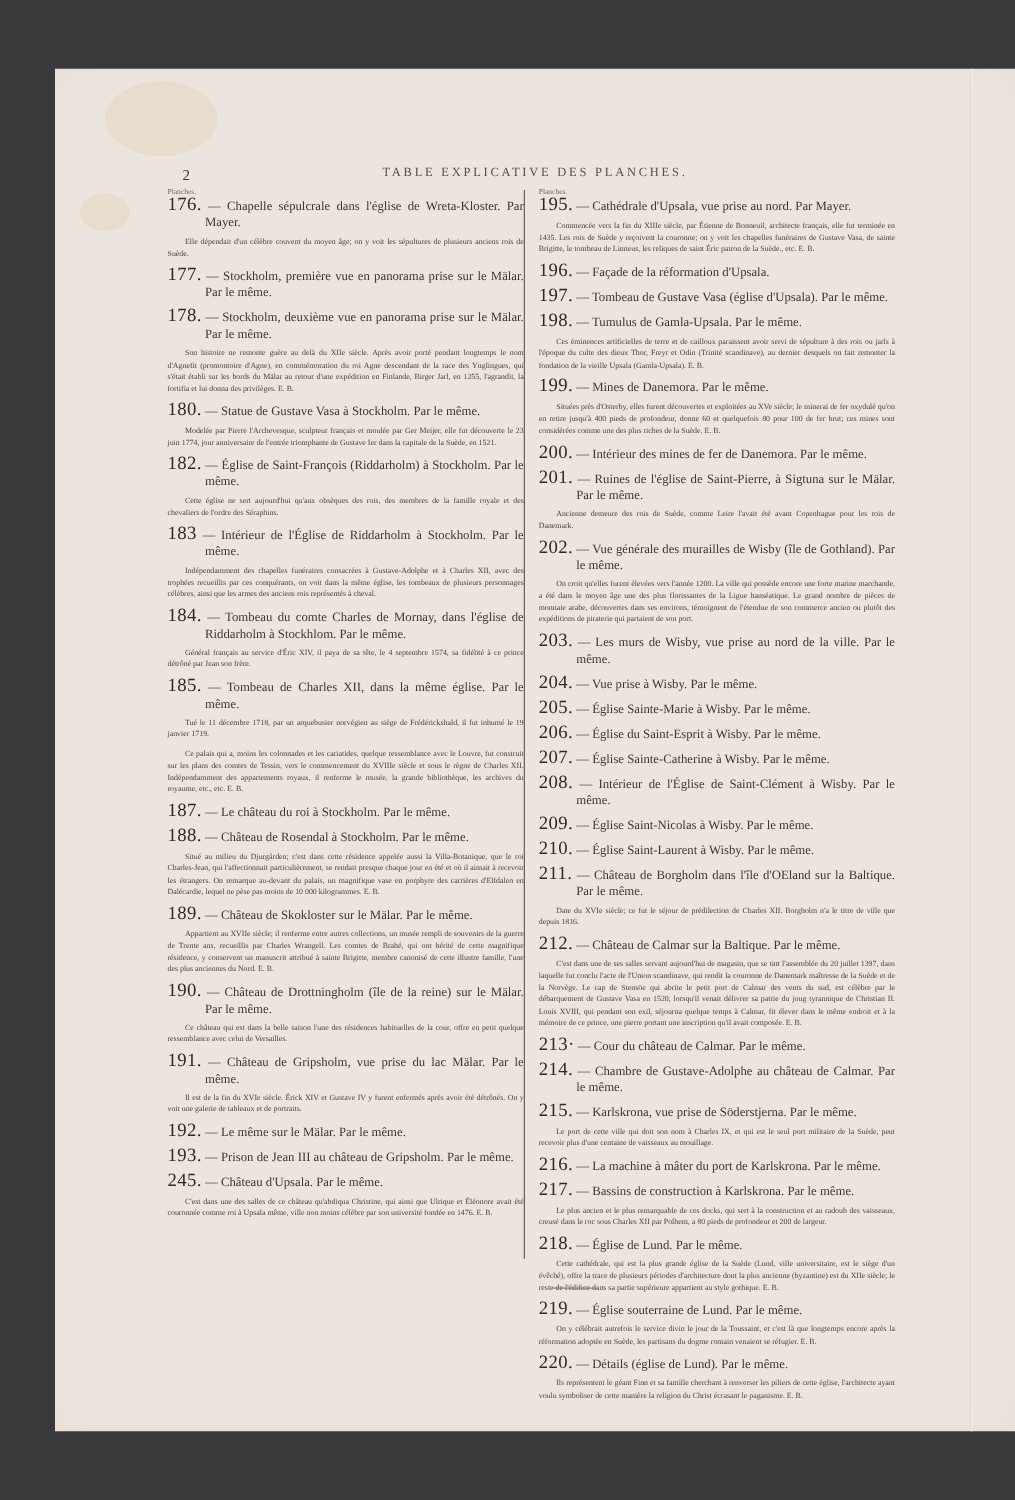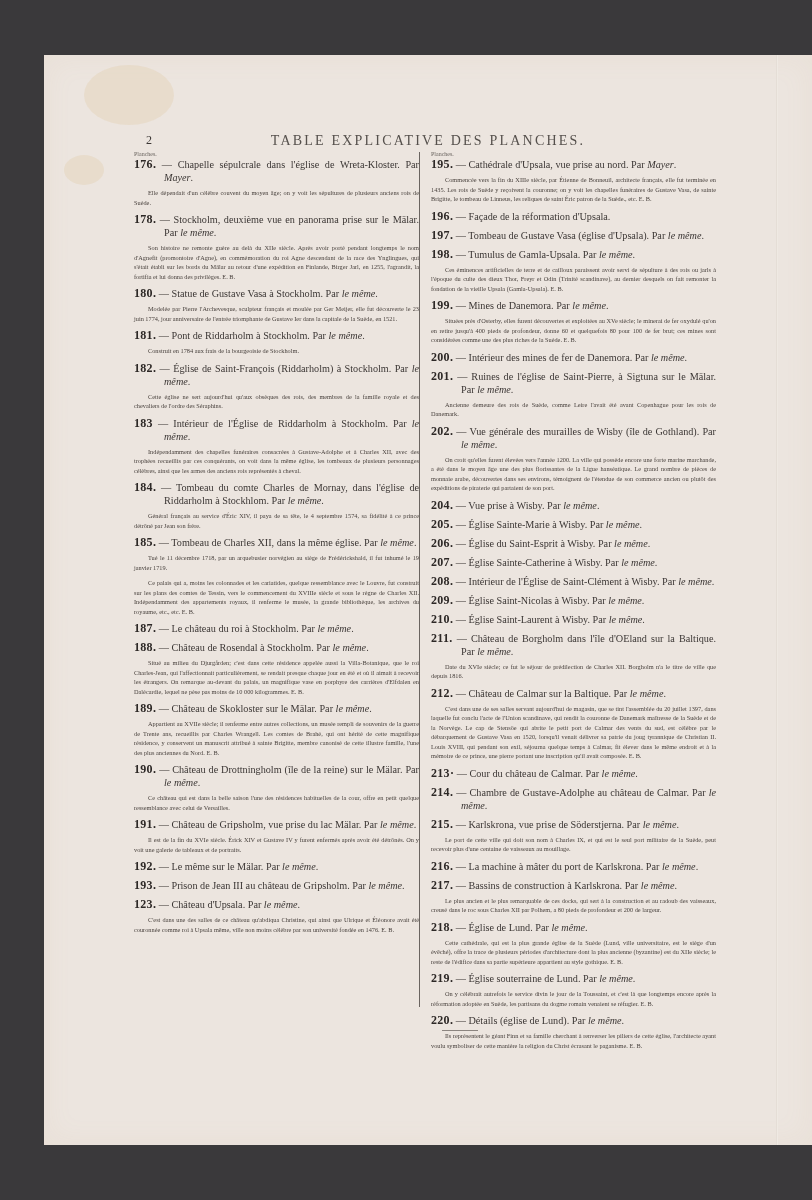--- a/index.html
+++ b/index.html
@@ -18,38 +18,38 @@
   .fold {
     position:absolute; left:732px; top:0; width:2px; height:100%;
     background:linear-gradient(to right, #e0d8d0, #f4efe9);
   }
   .stain { position:absolute; border-radius:50%; background:rgba(214,182,120,0.18); }
   .page-num {
     position:absolute; left:102px; top:78px; font-size:12px; letter-spacing:1px;
   }
   .running-head {
     position:absolute; left:0; width:100%; top:78px; text-align:center;
-    font-size:14px; letter-spacing:2.2px; color:#55504c;
+    font-size:10px; letter-spacing:2.2px; color:#55504c;
   }
   .col {
     position:absolute; top:96px; width:285px;
   }
   .col.left { left:90px; }
   .col.right { left:387px; }
   .divider {
     position:absolute; left:375px; top:97px; width:1px; height:855px; background:#6a6460;
   }
   .planches-label { font-size:6px; color:#6b6560; margin-bottom:1px; }
   .entry { margin-bottom:6px; }
   .entry-head {
     font-size:10.2px; line-height:13px;
     padding-left:30px; text-indent:-30px; text-align:justify;
   }
-  .num { font-weight:bold; font-size:12px; letter-spacing:0.3px; color:#2d2826; }
-  .it { font-style:italic; }
+  .num { font-weight:normal; font-size:15px; letter-spacing:0.3px; color:#2d2826; }
+  .it { }
   .note {
     font-size:6.3px; line-height:9.5px; text-align:justify;
     padding-left:0; text-indent:14px; margin-top:4px; margin-left:0; color:#463f3b;
   }
   .bottom-rule {
     position:absolute; left:398px; top:975px; width:36px; height:1px; background:#8c8580;
   }
 </style>
 </head>
 <body>
@@ -65,32 +65,32 @@
   <div class="divider"></div>
 
   <div class="col left">
     <div class="planches-label">Planches.</div>
     <div id="left-entries">
         <div class="entry">
     <div class="entry-head"><span class="num">176.</span> <span>— Chapelle sépulcrale dans l'église de Wreta-Kloster. Par </span><span class="it">Mayer</span><span>.</span></div>
     <div class="note">Elle dépendait d'un célèbre couvent du moyen âge; on y voit les sépultures de plusieurs anciens rois de Suède.</div>
   </div>
         <div class="entry">
+    <div class="entry-head"><span class="num">177.</span> <span>— Stockholm, première vue en panorama prise sur le Mälar. Par </span><span class="it">le même</span><span>.</span></div>
+
+  </div>
+        <div class="entry">
     <div class="entry-head"><span class="num">178.</span> <span>— Stockholm, deuxième vue en panorama prise sur le Mälar. Par </span><span class="it">le même</span><span>.</span></div>
     <div class="note">Son histoire ne remonte guère au delà du XIIe siècle. Après avoir porté pendant longtemps le nom d'Agnefit (promontoire d'Agne), en commémoration du roi Agne descendant de la race des Ynglingues, qui s'était établi sur les bords du Mälar au retour d'une expédition en Finlande, Birger Jarl, en 1255, l'agrandit, la fortifia et lui donna des privilèges.   E. B.</div>
   </div>
         <div class="entry">
     <div class="entry-head"><span class="num">180.</span> <span>— Statue de Gustave Vasa à Stockholm. Par </span><span class="it">le même</span><span>.</span></div>
     <div class="note">Modelée par Pierre l'Archevesque, sculpteur français et moulée par Ger Meijer, elle fut découverte le 23 juin 1774, jour anniversaire de l'entrée triomphante de Gustave Ier dans la capitale de la Suède, en 1521.</div>
   </div>
         <div class="entry">
-    <div class="entry-head"><span class="num">181.</span> <span>— Pont de Riddarholm à Stockholm. Par </span><span class="it">le même</span><span>.</span></div>
-    <div class="note">Construit en 1784 aux frais de la bourgeoisie de Stockholm.</div>
-  </div>
-        <div class="entry">
     <div class="entry-head"><span class="num">182.</span> <span>— Église de Saint-François (Riddarholm) à Stockholm. Par </span><span class="it">le même</span><span>.</span></div>
     <div class="note">Cette église ne sert aujourd'hui qu'aux obsèques des rois, des membres de la famille royale et des chevaliers de l'ordre des Séraphins.</div>
   </div>
         <div class="entry">
     <div class="entry-head"><span class="num">183</span> <span>— Intérieur de l'Église de Riddarholm à Stockholm. Par </span><span class="it">le même</span><span>.</span></div>
     <div class="note">Indépendamment des chapelles funéraires consacrées à Gustave-Adolphe et à Charles XII, avec des trophées recueillis par ces conquérants, on voit dans la même église, les tombeaux de plusieurs personnages célèbres, ainsi que les armes des anciens rois représentés à cheval.</div>
   </div>
         <div class="entry">
     <div class="entry-head"><span class="num">184.</span> <span>— Tombeau du comte Charles de Mornay, dans l'église de Riddarholm à Stockhlom. Par </span><span class="it">le même</span><span>.</span></div>
     <div class="note">Général français au service d'Éric XIV, il paya de sa tête, le 4 septembre 1574, sa fidélité à ce prince détrôné par Jean son frère.</div>
@@ -124,21 +124,21 @@
   </div>
         <div class="entry">
     <div class="entry-head"><span class="num">192.</span> <span>— Le même sur le Mälar. Par </span><span class="it">le même</span><span>.</span></div>
 
   </div>
         <div class="entry">
     <div class="entry-head"><span class="num">193.</span> <span>— Prison de Jean III au château de Gripsholm. Par </span><span class="it">le même</span><span>.</span></div>
 
   </div>
         <div class="entry">
-    <div class="entry-head"><span class="num">123.</span> <span>— Château d'Upsala. Par </span><span class="it">le même</span><span>.</span></div>
+    <div class="entry-head"><span class="num">245.</span> <span>— Château d'Upsala. Par </span><span class="it">le même</span><span>.</span></div>
     <div class="note">C'est dans une des salles de ce château qu'abdiqua Christine, qui ainsi que Ulrique et Éléonore avait été couronnée comme roi à Upsala même, ville non moins célèbre par son université fondée en 1476.   E. B.</div>
   </div>
       </div>
   </div>
 
   <div class="col right">
     <div class="planches-label">Planches.</div>
     <div id="right-entries">
         <div class="entry">
     <div class="entry-head"><span class="num">195.</span> <span>— Cathédrale d'Upsala, vue prise au nord. Par </span><span class="it">Mayer</span><span>.</span></div>
@@ -166,20 +166,24 @@
   </div>
         <div class="entry">
     <div class="entry-head"><span class="num">201.</span> <span>— Ruines de l'église de Saint-Pierre, à Sigtuna sur le Mälar. Par </span><span class="it">le même</span><span>.</span></div>
     <div class="note">Ancienne demeure des rois de Suède, comme Leire l'avait été avant Copenhague pour les rois de Danemark.</div>
   </div>
         <div class="entry">
     <div class="entry-head"><span class="num">202.</span> <span>— Vue générale des murailles de Wisby (île de Gothland). Par </span><span class="it">le même</span><span>.</span></div>
     <div class="note">On croit qu'elles furent élevées vers l'année 1200. La ville qui possède encore une forte marine marchande, a été dans le moyen âge une des plus florissantes de la Ligue hanséatique. Le grand nombre de pièces de monnaie arabe, découvertes dans ses environs, témoignent de l'étendue de son commerce ancien ou plutôt des expéditions de piraterie qui partaient de son port.</div>
   </div>
         <div class="entry">
+    <div class="entry-head"><span class="num">203.</span> <span>— Les murs de Wisby, vue prise au nord de la ville. Par </span><span class="it">le même</span><span>.</span></div>
+
+  </div>
+        <div class="entry">
     <div class="entry-head"><span class="num">204.</span> <span>— Vue prise à Wisby. Par </span><span class="it">le même</span><span>.</span></div>
 
   </div>
         <div class="entry">
     <div class="entry-head"><span class="num">205.</span> <span>— Église Sainte-Marie à Wisby. Par </span><span class="it">le même</span><span>.</span></div>
 
   </div>
         <div class="entry">
     <div class="entry-head"><span class="num">206.</span> <span>— Église du Saint-Esprit à Wisby. Par </span><span class="it">le même</span><span>.</span></div>
 

